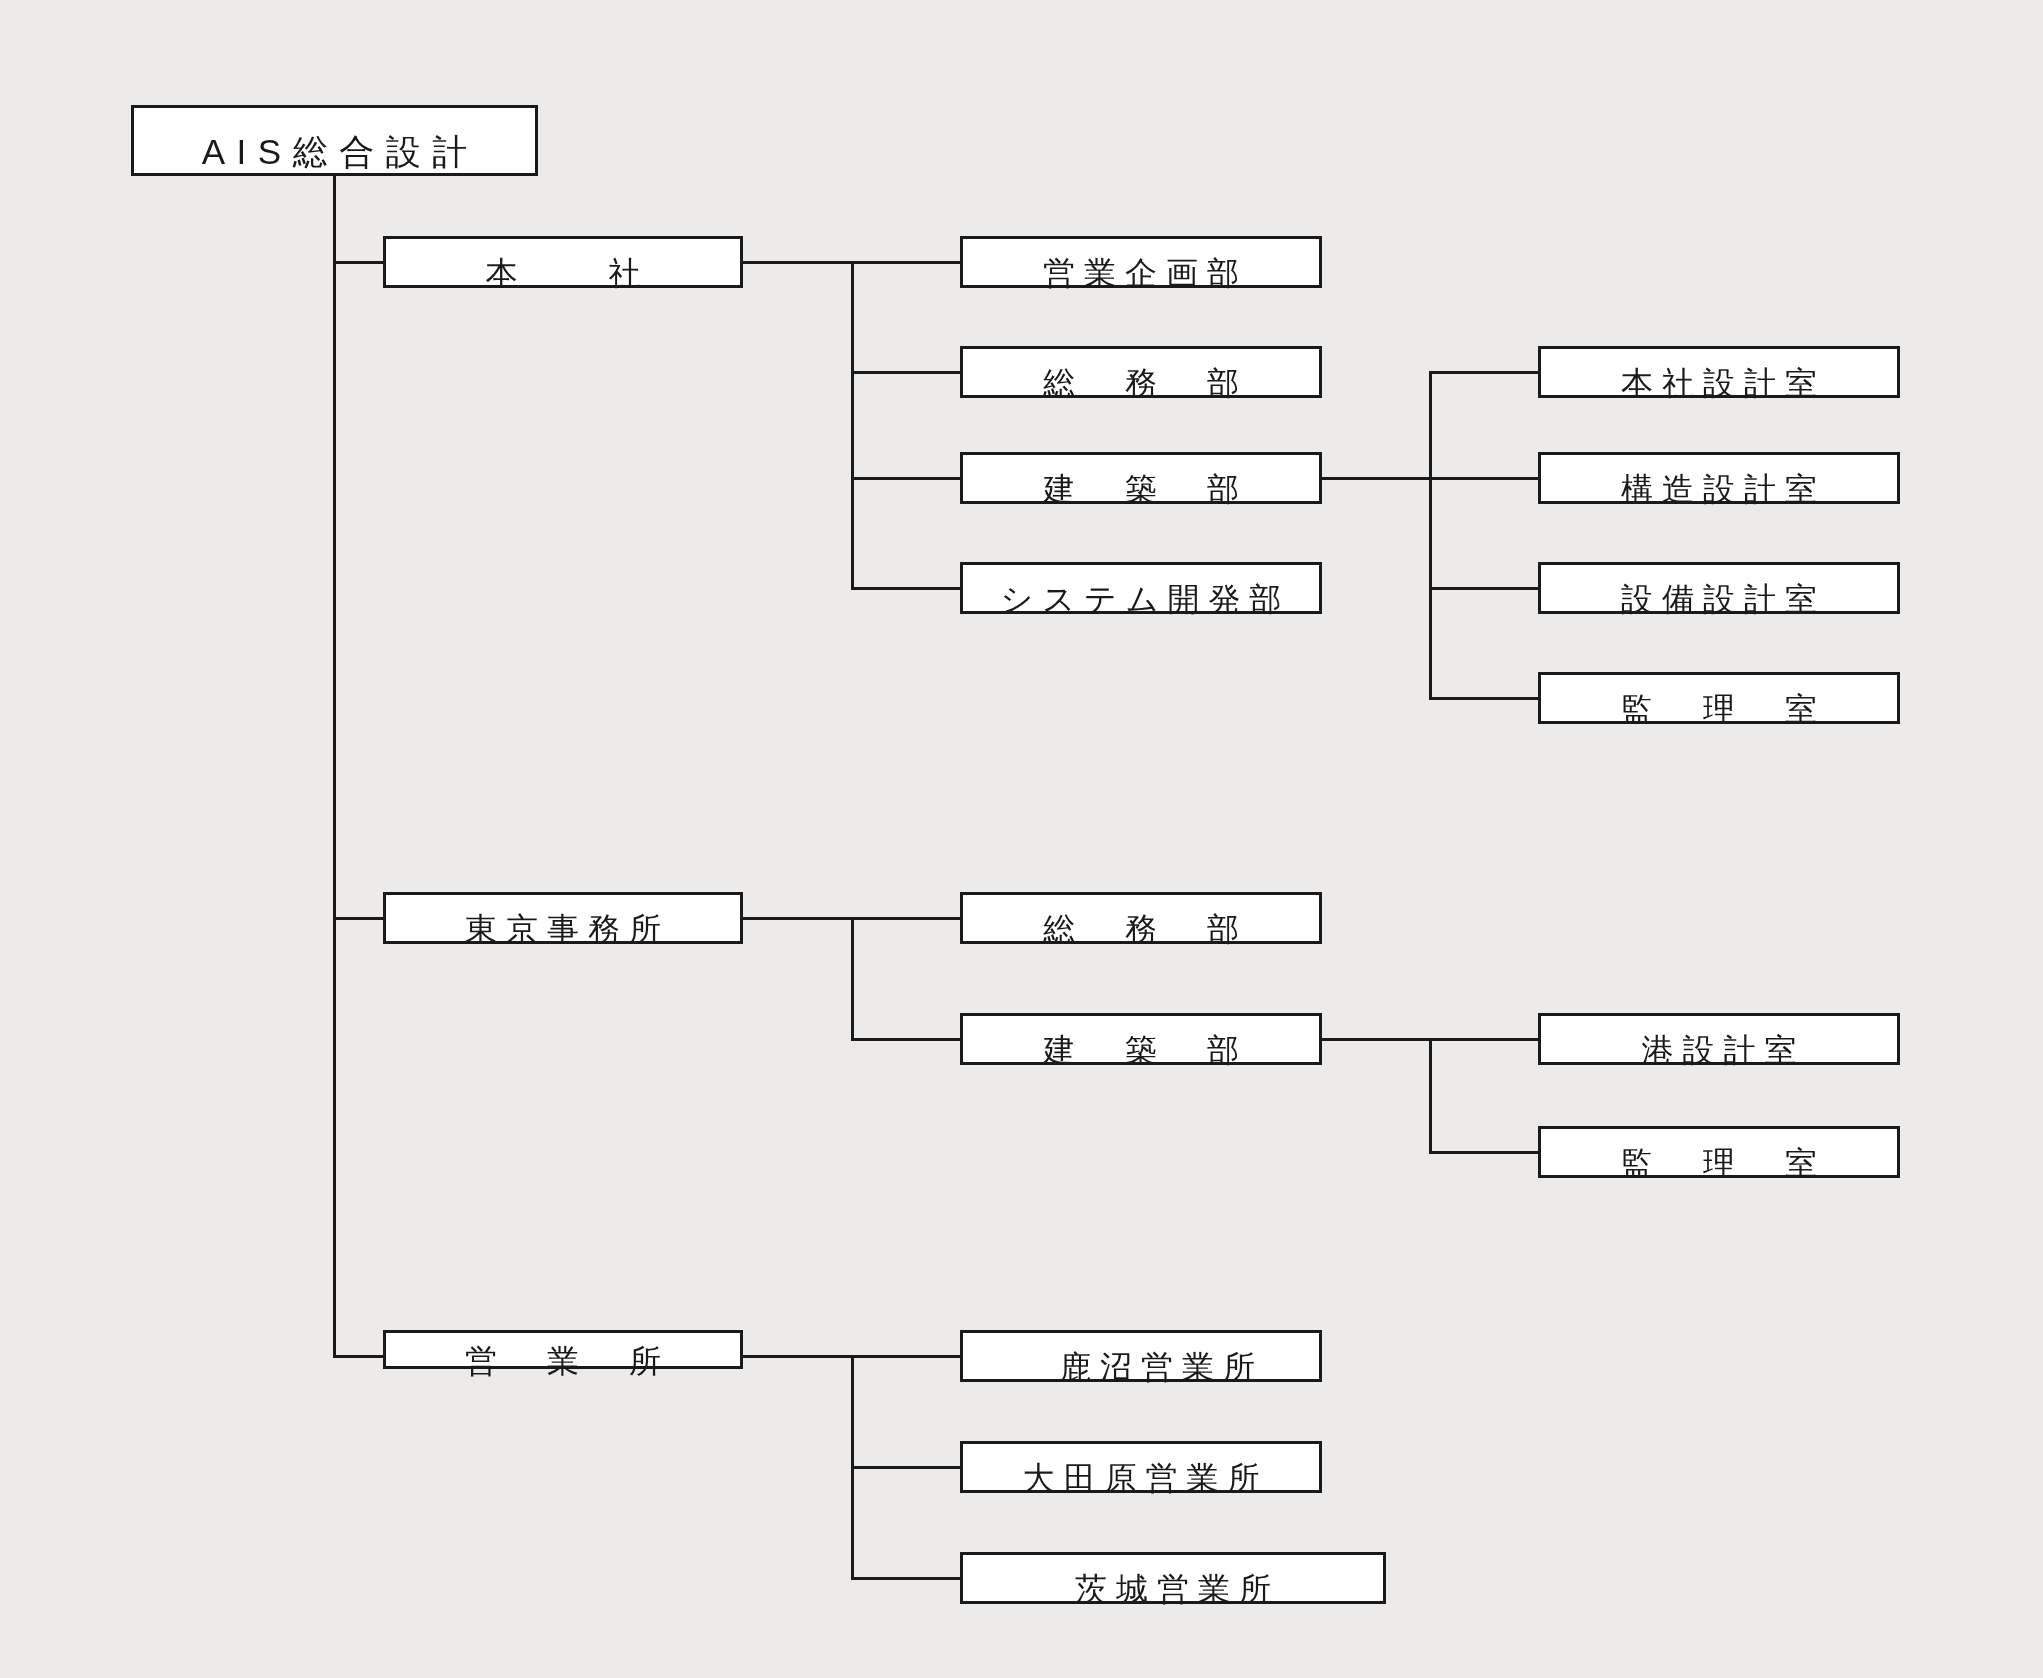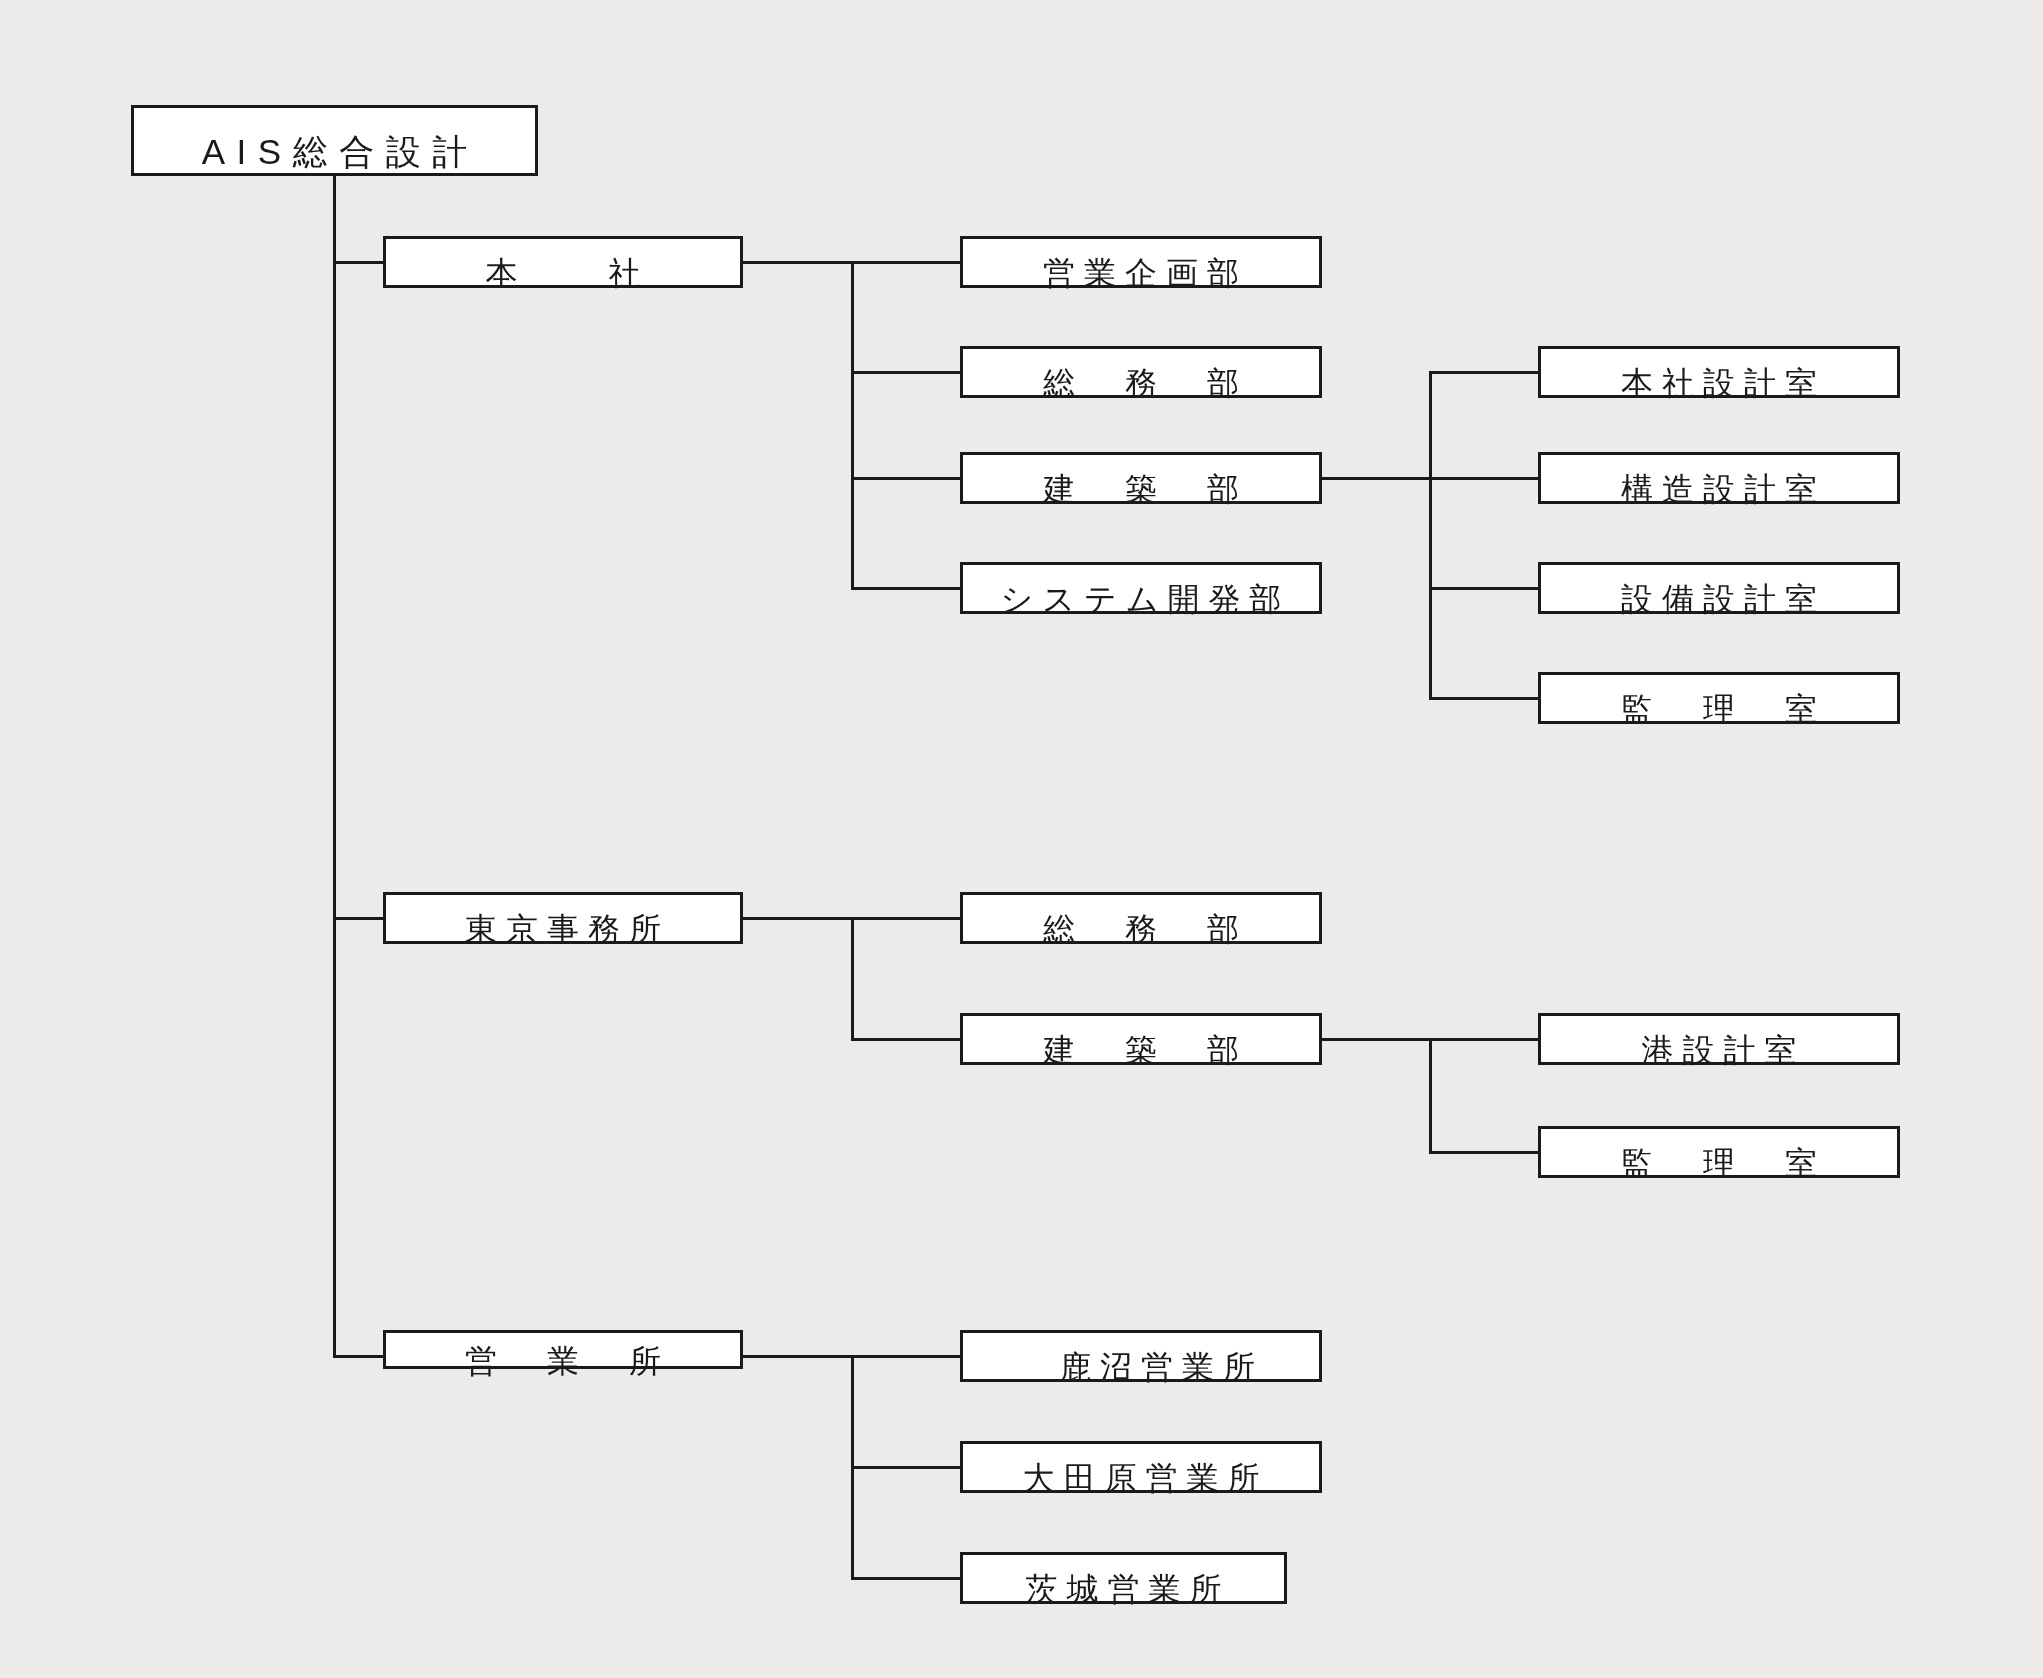--- a/index.html
+++ b/index.html
@@ -129,17 +129,17 @@
   <div class="node" style="left:1538px; top:1126px; width:362px; height:52px;">
     <span>監　理　室</span>
   </div>
 
   <div class="node" style="left:960px; top:1330px; width:362px; height:52px;padding-left:32px;">
     <span>鹿沼営業所</span>
   </div>
   <div class="node" style="left:960px; top:1441px; width:362px; height:52px;">
     <span>大田原営業所</span>
   </div>
-  <div class="node" style="left:960px; top:1552px; width:327px; height:52px;align-items:center;">
+  <div class="node" style="left:960px; top:1552px; width:426px; height:52px;align-items:center;">
     <span>茨城営業所</span>
   </div>
 
 </div>
 
 </body></html>

